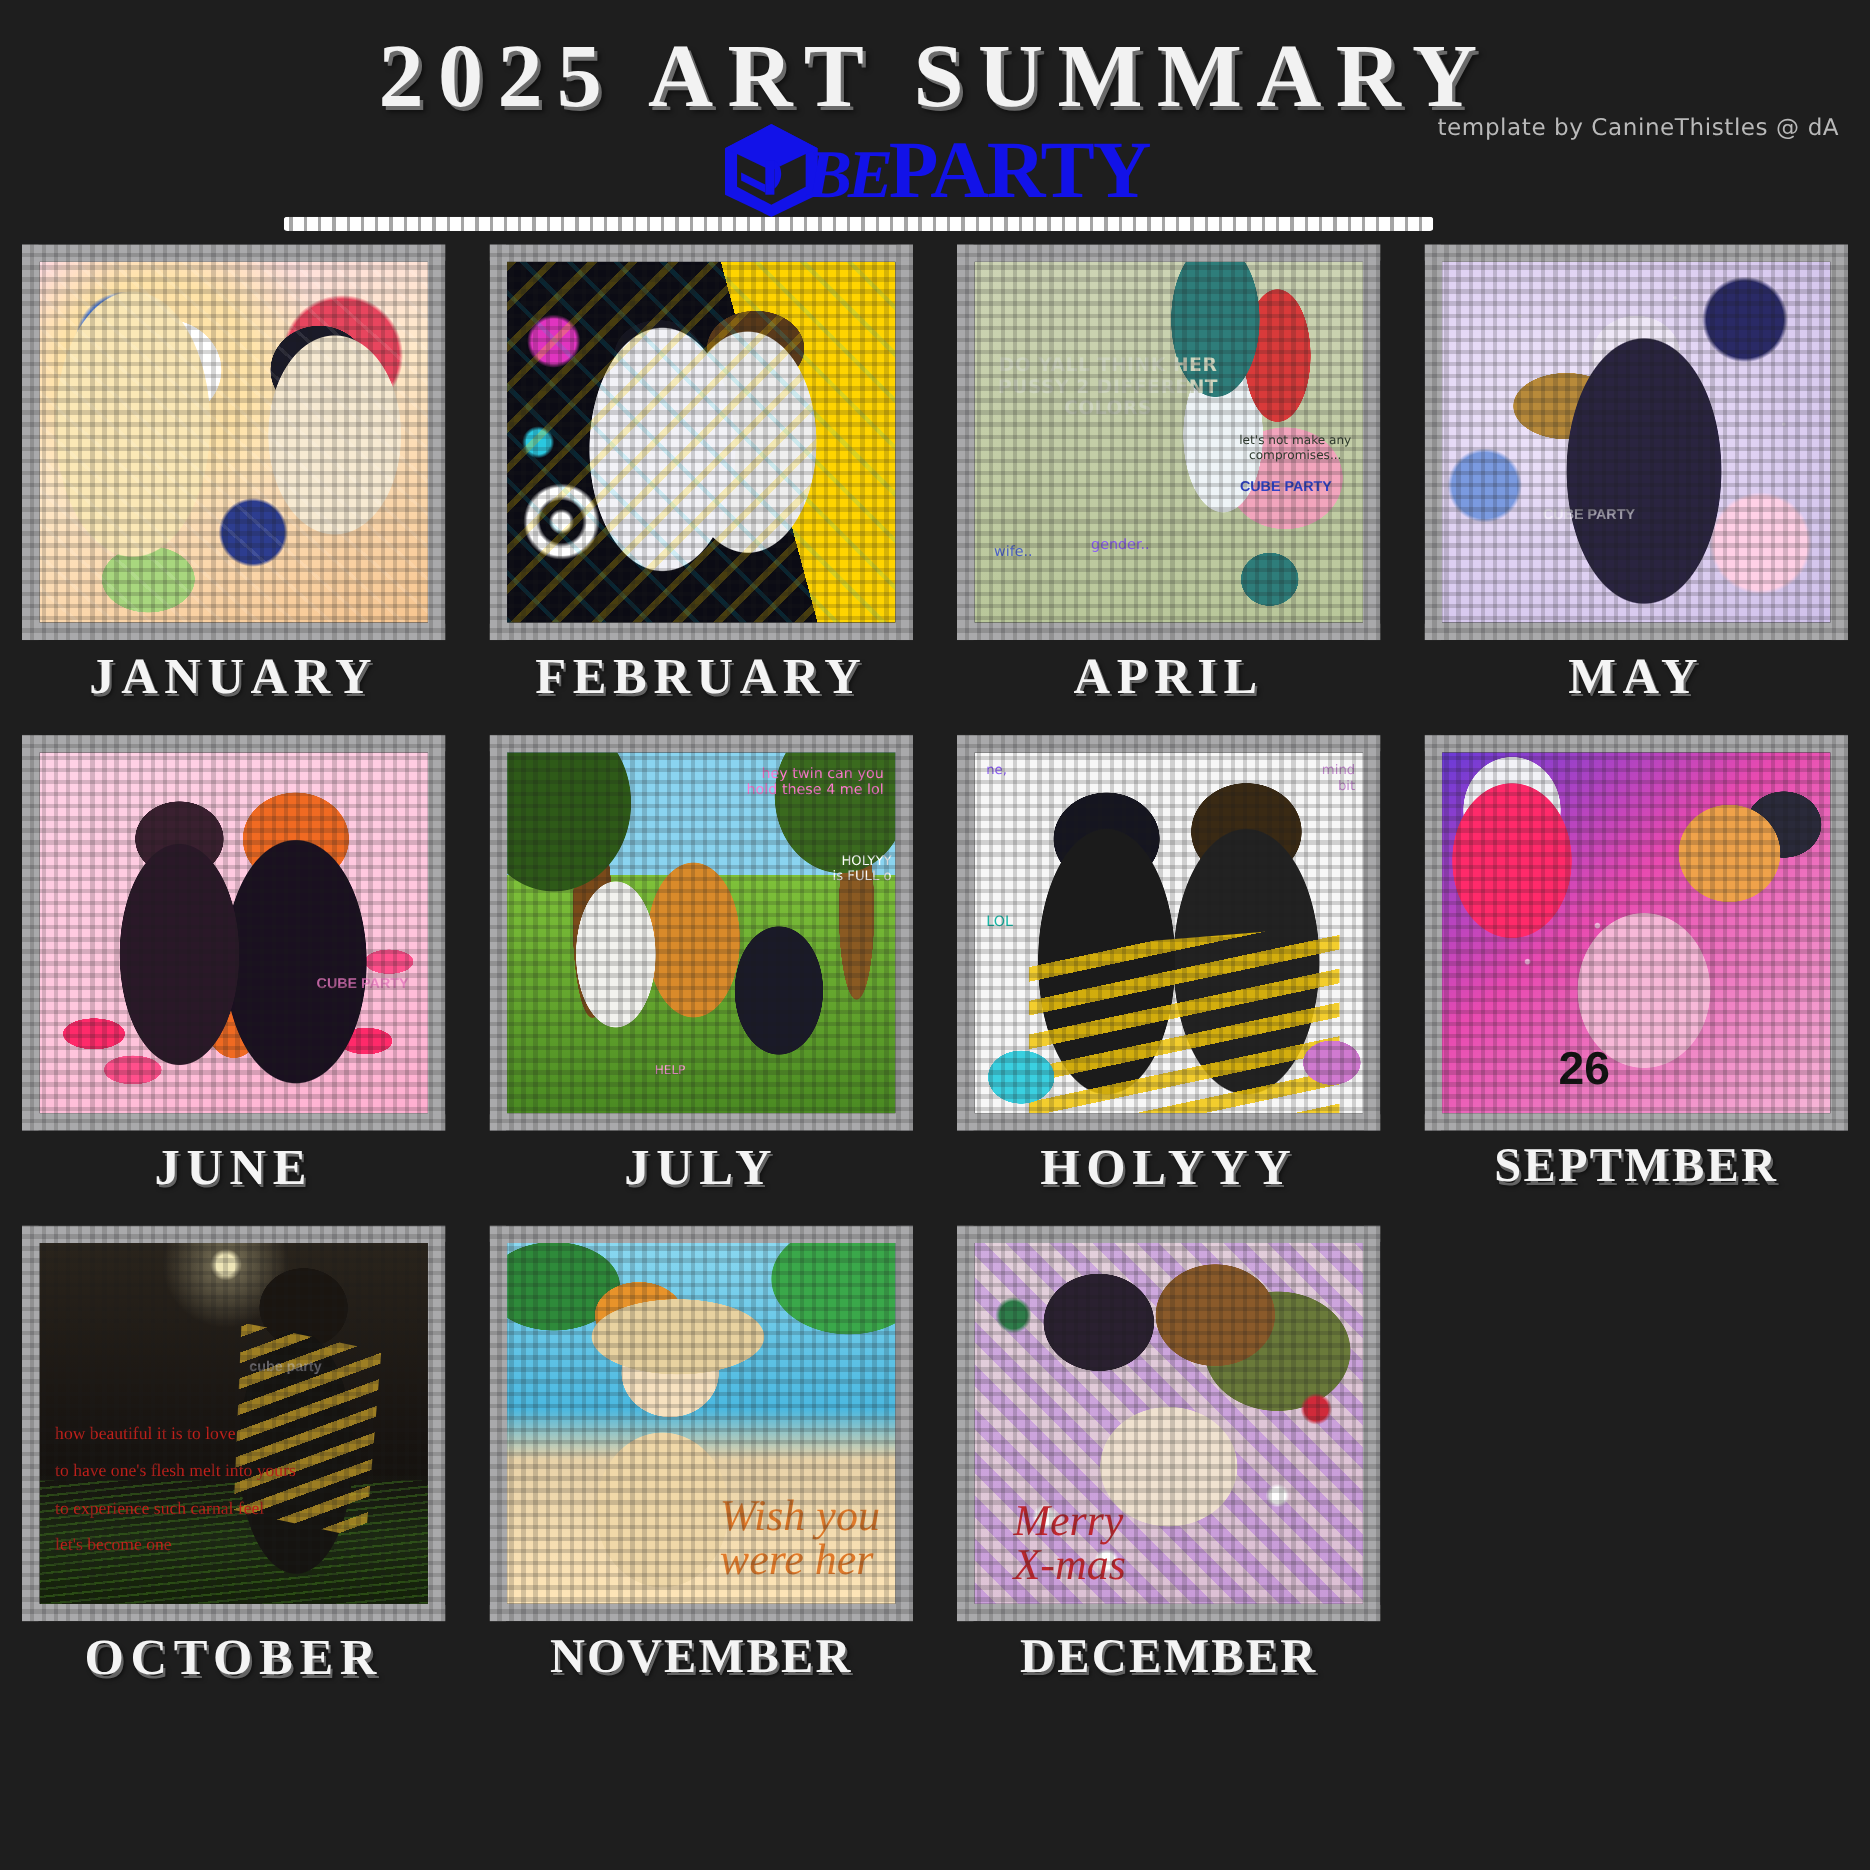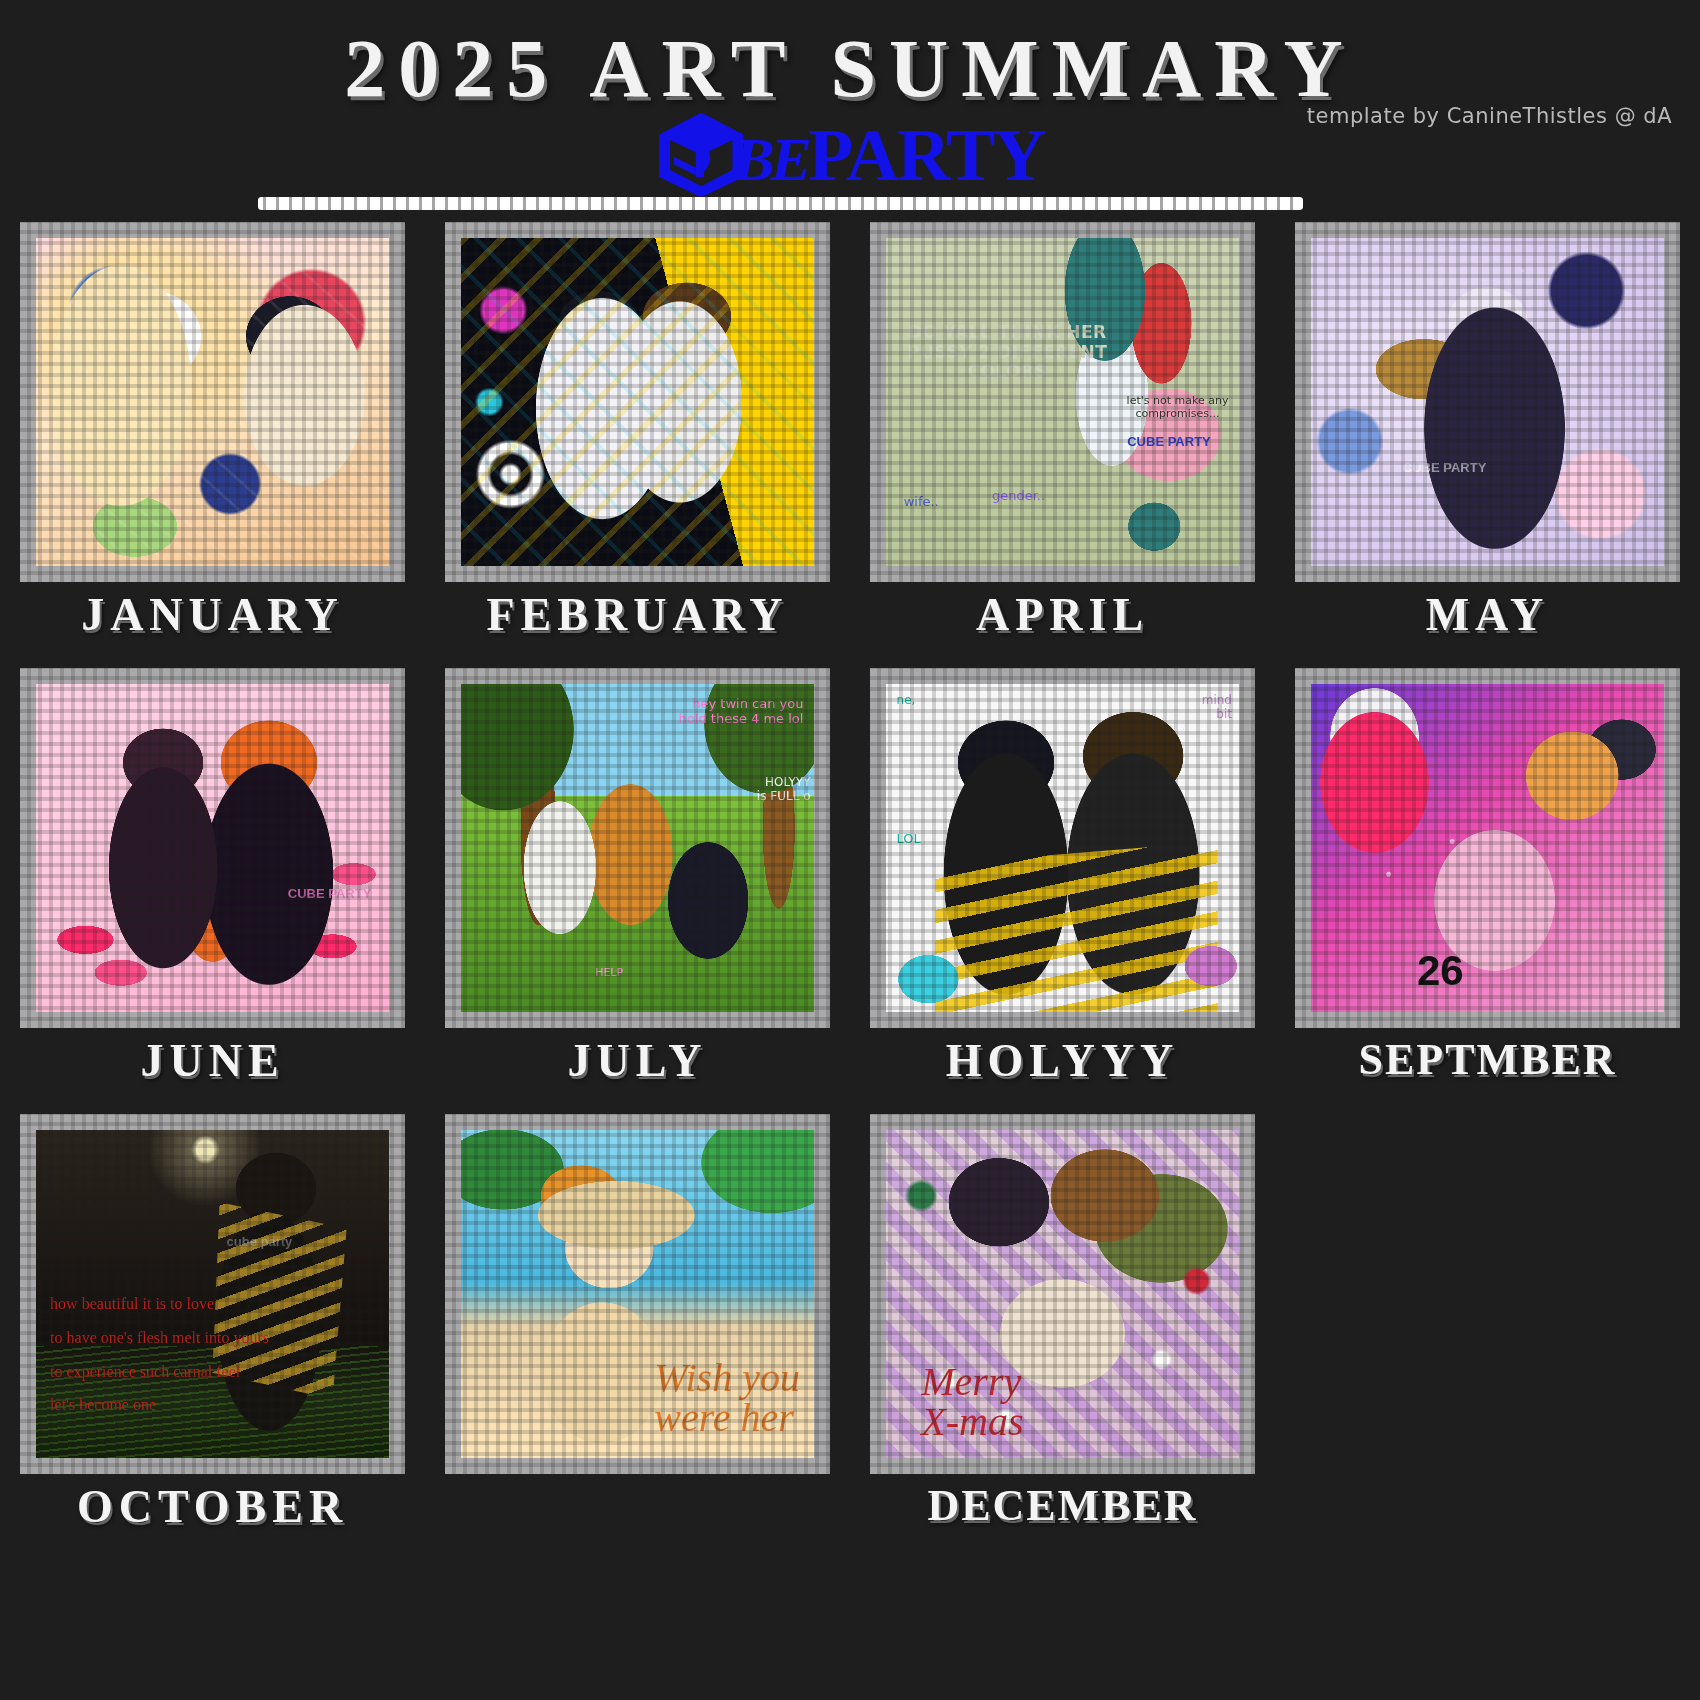--- a/index.html
+++ b/index.html
@@ -135,21 +135,21 @@
   .cap-jul2 { right: 1%; top: 28%; font-size: 12px; color: #fff; text-align:right;}
   .cap-jul3 { left: 38%; bottom: 10%; font-size: 11px; color: #ff9ad8; }
   .cap-apr {
     left: 6%; top: 26%;
     font-size: 17px; color: #cfd6c0; letter-spacing: .5px;
     text-align: center; font-weight: bold;
   }
   .cap-apr2 { right: 3%; top: 48%; font-size: 11px; color: #2e3b2e; text-align:center; }
   .cap-apr3 { left: 5%; bottom: 17%; font-size: 13px; color: #4a5fc8; }
   .cap-apr4 { left: 30%; bottom: 19%; font-size: 13px; color: #8b5cf6; }
-  .cap-aug  { left: 3%;  top: 3%;  font-size: 12px; color: #14b8a6; }
+  .cap-aug  { left: 3%;  top: 3%;  font-size: 12px; color: #8b5cf6; }
   .cap-aug2 { right: 2%; top: 3%;  font-size: 12px; color: #c48ad0; text-align:right;}
   .cap-aug3 { left: 3%;  top: 45%; font-size: 13px; color: #14b8a6; text-align: right; }
   .cap-mar  { right: 2%; top: 15%; font-size: 34px; font-weight: bold; color: #fff;
               font-family: "Liberation Serif", serif; text-shadow: 2px 2px 0 #e87ab0; line-height:.95; text-align:right;}
   .cap-nov  { right: 4%; bottom: 6%; font-size: 40px; color: #e07a2a;
               font-family: "Liberation Serif", serif; font-style: italic; line-height:1;}
   .cap-dec  { left: 10%; bottom: 5%; font-size: 40px; color: #c0282f;
               font-family: "Liberation Serif", serif; font-style: italic; line-height:1;}
   .cap-sep  { left: 30%; bottom: 5%; font-size: 42px; font-weight:bold; color: #111;
               font-family: "Liberation Sans", sans-serif; }
@@ -444,20 +444,21 @@
             radial-gradient(ellipse 60px 40px at 12% 12%, #2e8a3a 0 100%, transparent 101%);"></div>
         <div class="art-layer" style="background:
             radial-gradient(ellipse 78px 34px at 44% 26%, #e8d2a0 0 100%, transparent 101%),
             radial-gradient(ellipse 44px 40px at 42% 36%, #f7e2c0 0 100%, transparent 101%),
             radial-gradient(ellipse 60px 70px at 40% 74%, #f0d8a8 0 100%, transparent 101%),
             radial-gradient(ellipse 40px 30px at 34% 20%, #e8932a 0 100%, transparent 101%);"></div>
         <div class="cap cap-nov">Wish you
 were her</div>
       </div>
     </div>
+    <div class="month tight">NOVEMBER</div>
   </div>
 
   <div class="cell">
     <div class="frame">
       <span class="tab tl"></span>
       <span class="tab tr"></span>
       <span class="tab bl"></span>
       <span class="tab br"></span>
       <div class="art">
         <div class="art-layer" style="background:

